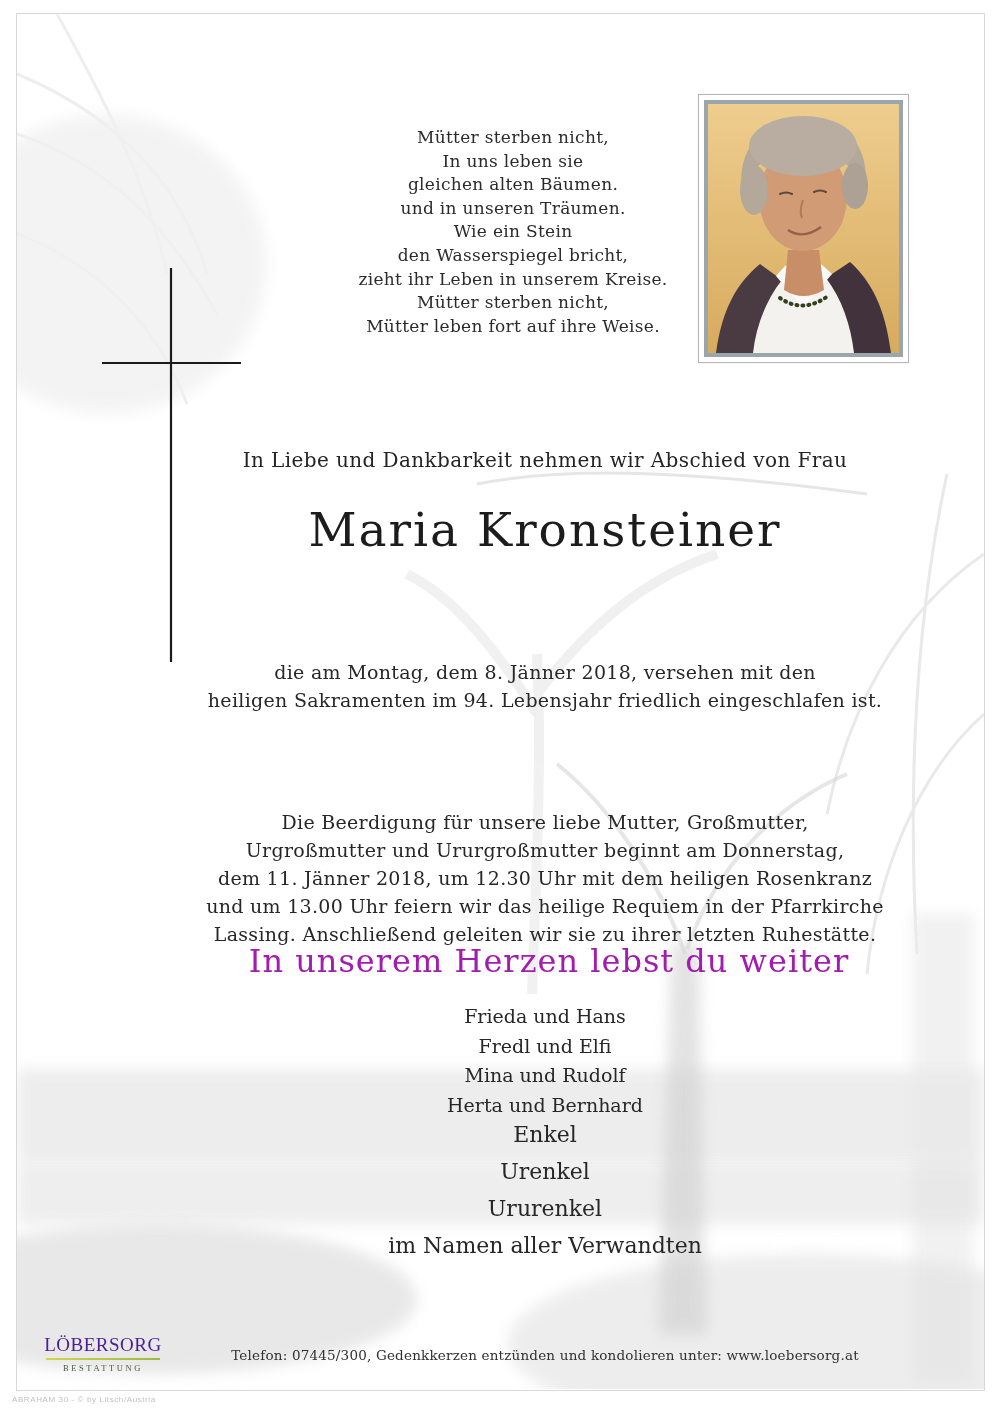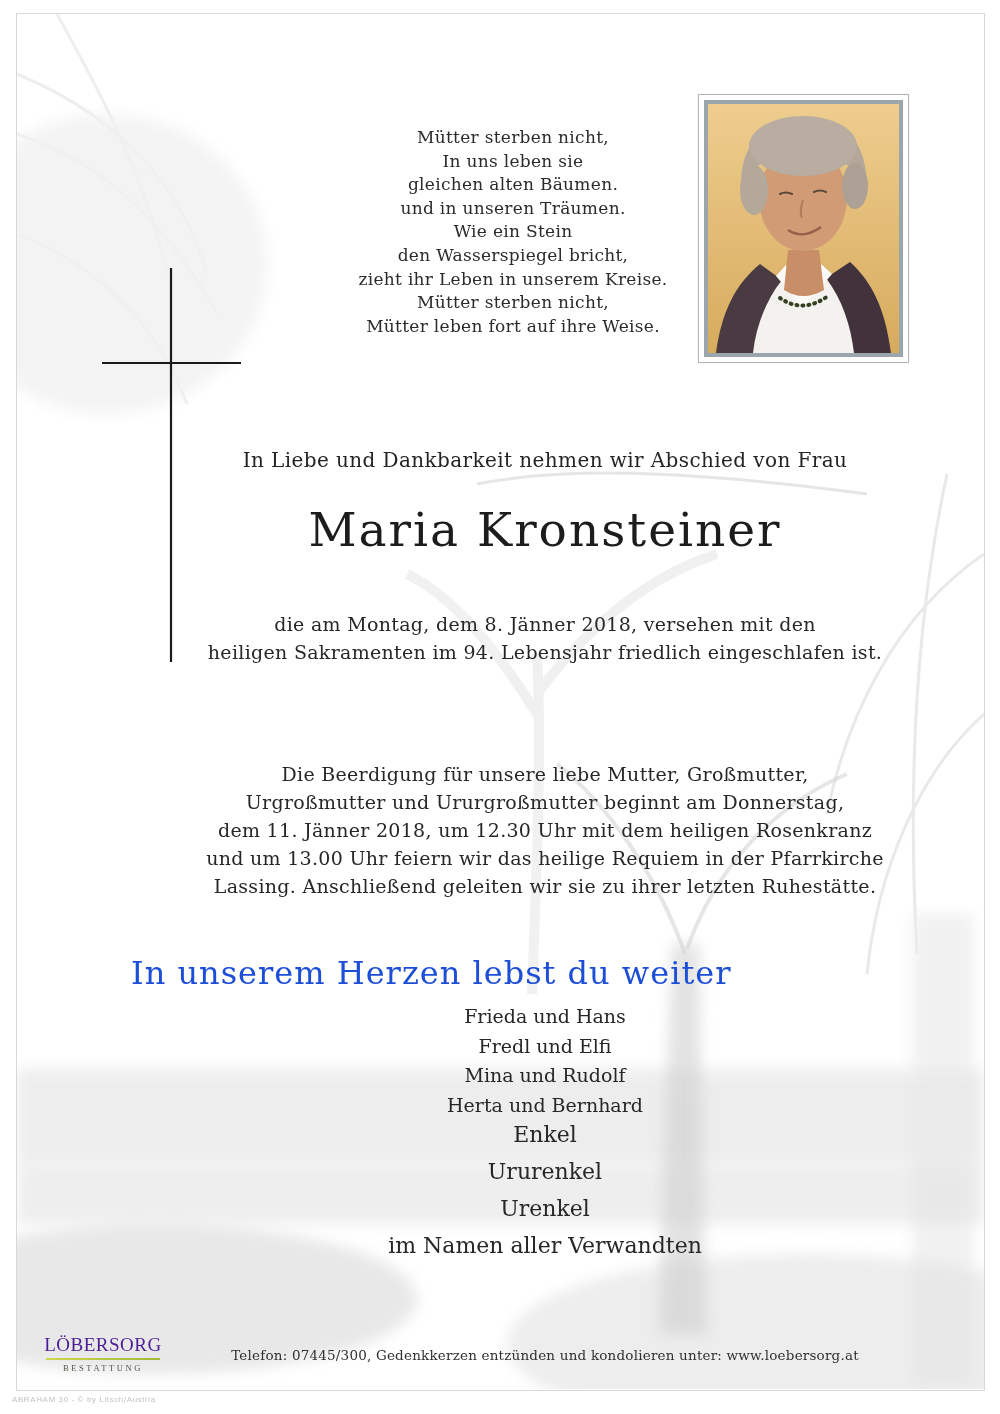--- a/index.html
+++ b/index.html
@@ -31,27 +31,27 @@
     font-size:20px;color:#242424;letter-spacing:0.4px;
   }
   .name{
     position:absolute;left:115px;top:502px;width:860px;text-align:center;
     font-size:47px;font-weight:normal;margin:0;color:#1c1c1c;letter-spacing:2px;
   }
   .para{
     position:absolute;left:70px;width:860px;text-align:center;
     font-size:19px;line-height:28px;color:#272727;letter-spacing:0.3px;
   }
-  .para{left:115px;}
+  .para{left:115px;margin-top:48px;}
   .p1{top:610px;}
   .p2{top:688px;}
   .p3{top:760px;}
   .heading{
-    position:absolute;left:115px;top:938px;width:860px;text-align:left;
-    font-size:32px;font-weight:normal;margin:16px;color:#1d4ed8;letter-spacing:1px;
+    position:absolute;left:115px;top:938px;width:860px;text-align:center;
+    font-size:32px;font-weight:normal;margin:4px;color:#a21caf;letter-spacing:1px;
   }
   .mourners{
     position:absolute;left:115px;top:1002px;width:860px;text-align:center;
     font-size:19px;line-height:29.5px;color:#272727;
   }
   .groups{
     position:absolute;left:115px;top:1116px;width:860px;text-align:center;
     font-size:22px;line-height:37px;color:#272727;
   }
   .contact{
@@ -196,22 +196,22 @@
 
   <div class="mourners">
     <div>Frieda und Hans</div>
     <div>Fredl und Elfi</div>
     <div>Mina und Rudolf</div>
     <div>Herta und Bernhard</div>
   </div>
 
   <div class="groups">
     <div>Enkel</div>
+    <div>Urenkel</div>
     <div>Ururenkel</div>
-    <div>Urenkel</div>
     <div>im Namen aller Verwandten</div>
   </div>
 
   <div class="logo">
     <div class="logo-name">LÖBERSORG</div>
     <div class="logo-underline"></div>
     <div class="logo-sub">BESTATTUNG</div>
   </div>
 
   <div class="contact">Telefon: 07445/300, Gedenkkerzen entzünden und kondolieren unter: www.loebersorg.at</div>

